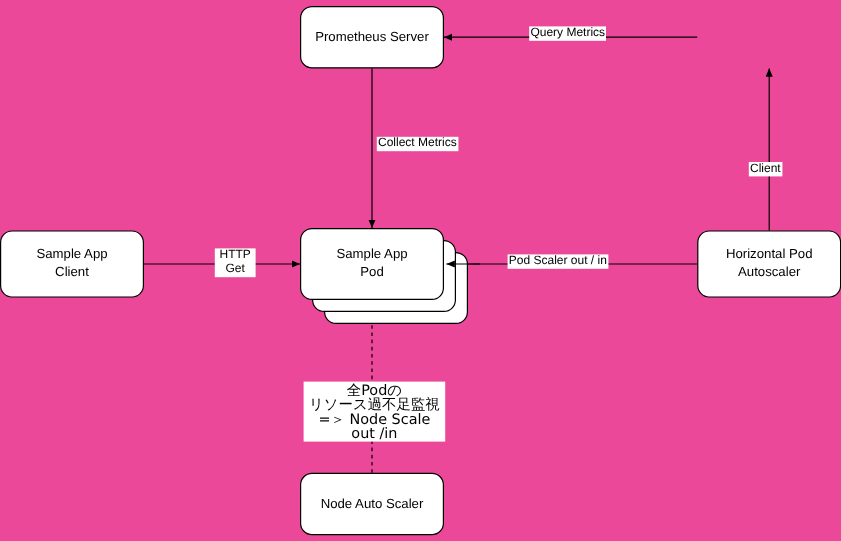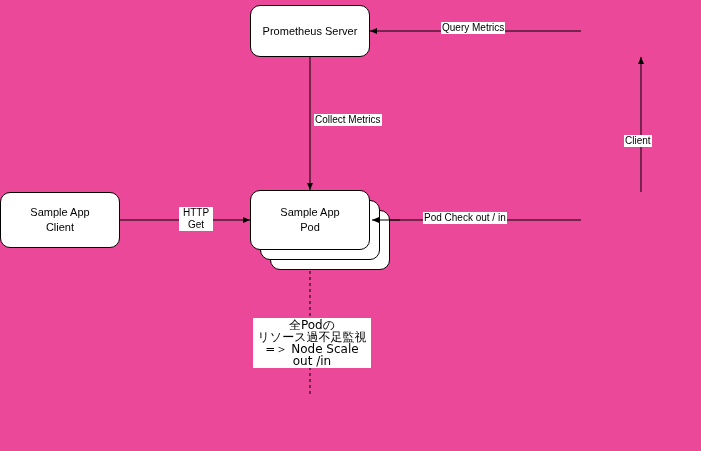--- a/index.html
+++ b/index.html
@@ -107,30 +107,33 @@
 
   <div class="node" style="left:250px; top:5px; width:120px; height:52px;">Prometheus Server</div>
 
 
   <div class="node" style="left:0px; top:192px; width:120px; height:56px;">Sample App
 Client</div>
 
   <div class="node" style="left:250px; top:190px; width:120px; height:60px;">Sample App
 Pod</div>
 
+  <div class="node" style="left:581px; top:192px; width:120px; height:56px;">Horizontal Pod
+Autoscaler</div>
 
+  <div class="node" style="left:250px; top:394px; width:120px; height:52px;">Node Auto Scaler</div>
 
   <div class="edge-label" style="left:441px; top:22px;">Query Metrics</div>
 
   <div class="edge-label" style="left:276px; top:114px;margin-left:38px;">Collect Metrics</div>
 
   <div class="edge-label" style="left:624px; top:135px;">Client</div>
 
   <div class="edge-label" style="left:179px; top:207px; width:34px;">HTTP
 Get</div>
 
-  <div class="edge-label" style="left:423px; top:212px;">Pod Check out / in</div>
+  <div class="edge-label" style="left:423px; top:212px;">Pod Scaler out / in</div>
 
   <div class="jp-label" style="left:253px; top:318px; width:118px;">全Podの
 リソース過不足監視
 =＞ Node Scale out /in</div>
 
 </div>
 
 </body></html>

